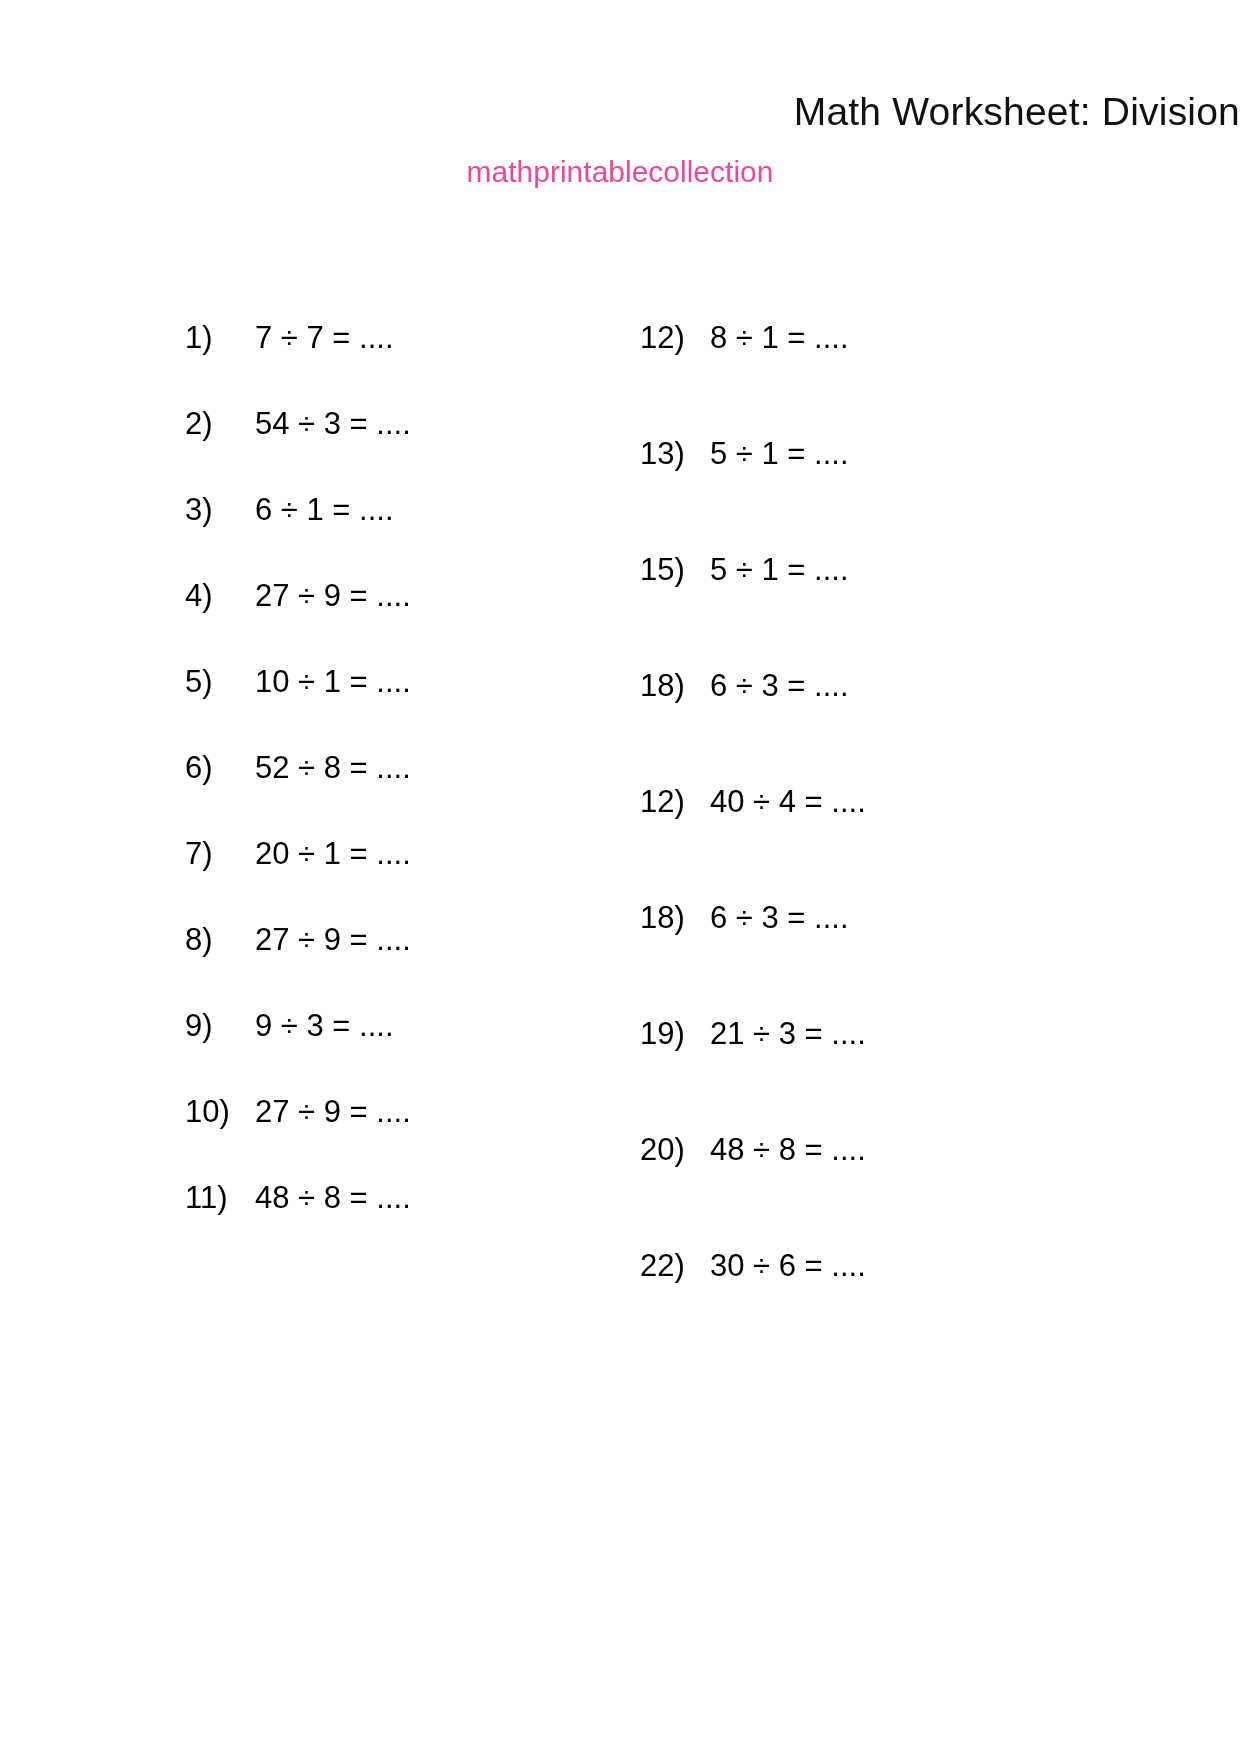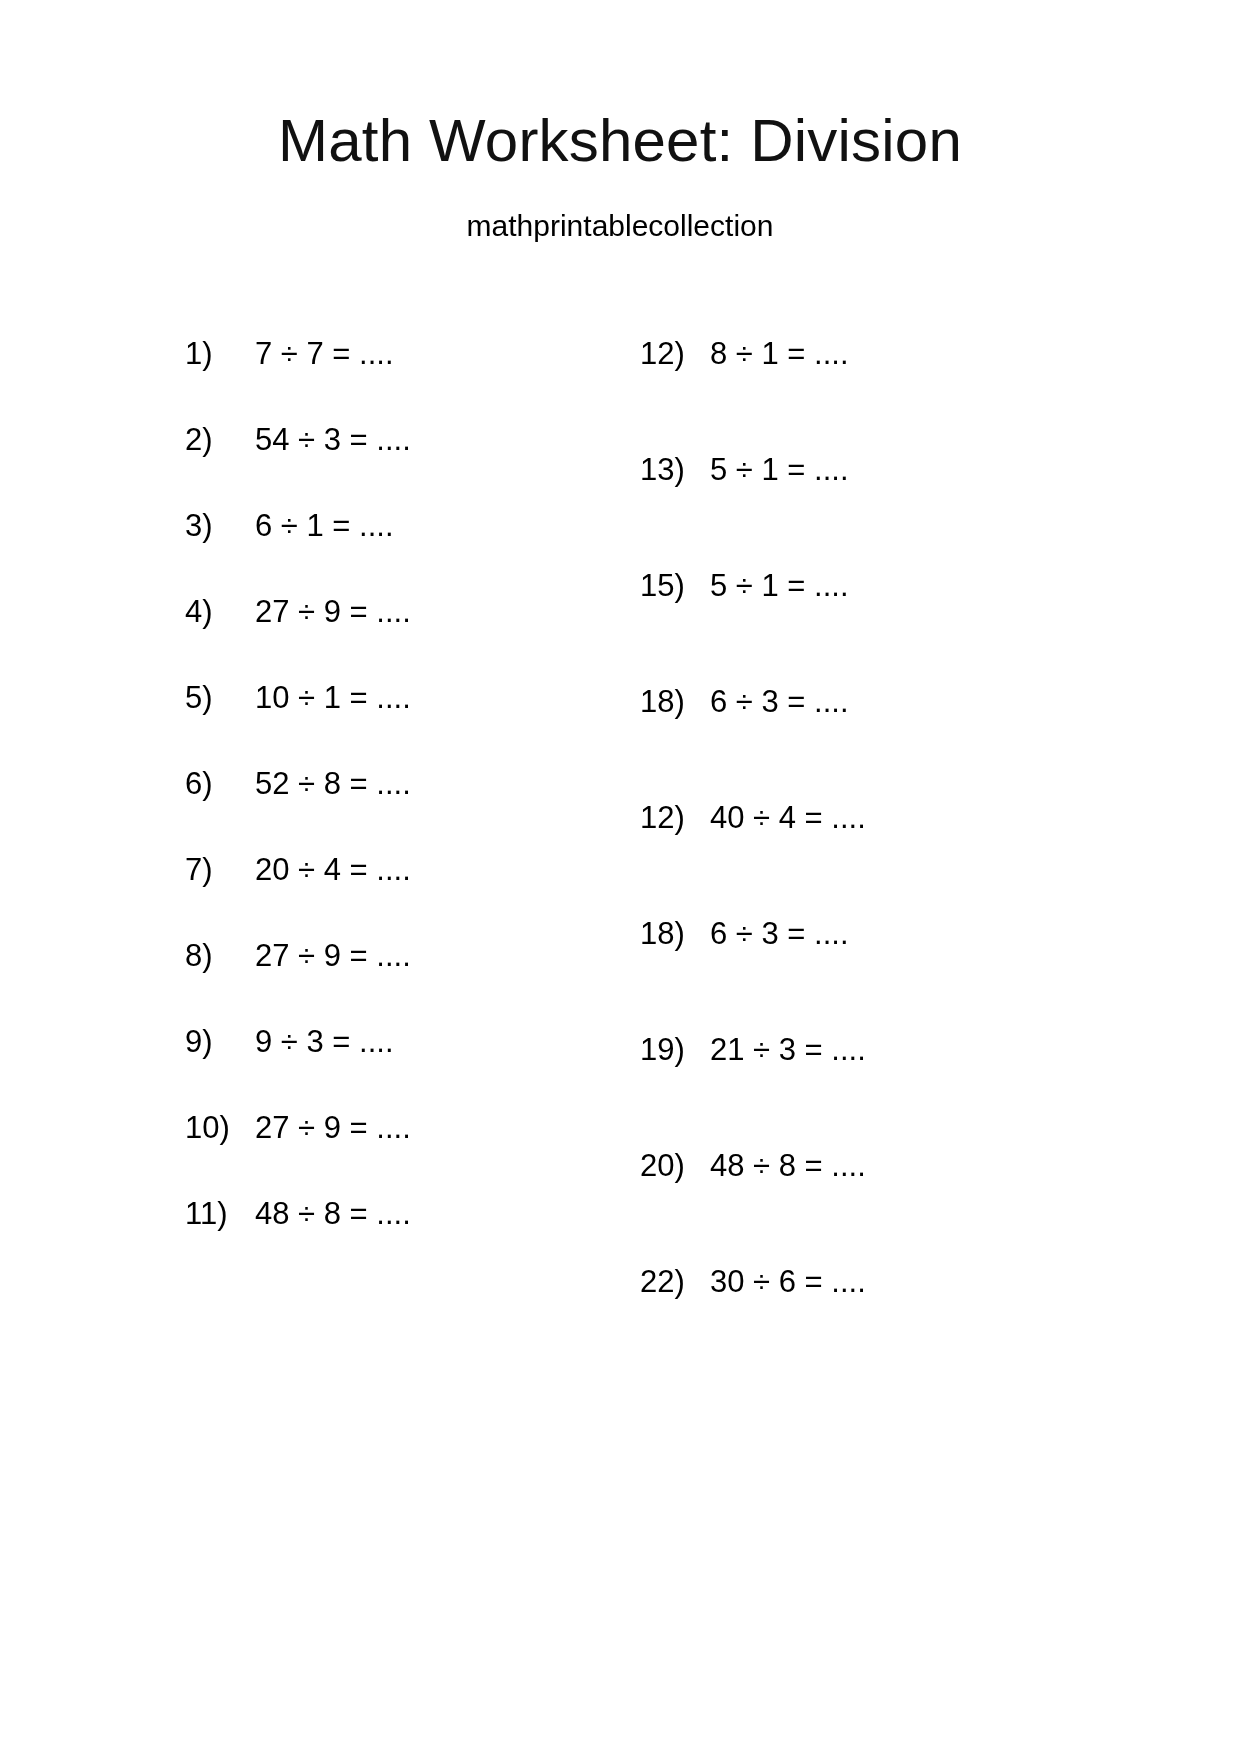--- a/index.html
+++ b/index.html
@@ -14,34 +14,34 @@
     color: #000000;
     overflow: hidden;
   }
   .sheet {
     position: relative;
     width: 1240px;
     height: 1754px;
     box-sizing: border-box;
   }
   .title {
-    text-align: center;
-    font-size: 60px;
+    text-align: right;
+    font-size: 39px;
     font-weight: 400;
     color: #111111;
-    margin: 16px;
+    margin: 0;
     padding-top: 90px;
     letter-spacing: 0.2px;
   }
   .subtitle {
     text-align: center;
     font-size: 30px;
     font-weight: 400;
-    color: #000000;
-    margin: 18px;
+    color: #ec4899;
+    margin: 5px;
     padding-top: 16px;
   }
   .columns {
     position: absolute;
     top: 320px;
     left: 0;
     width: 1240px;
     display: flex;
     flex-direction: row;
   }
@@ -106,21 +106,21 @@
       <div class="problem">
         <span class="num">5)</span>
         <span class="expr">10 ÷ 1 = ....</span>
       </div>
       <div class="problem">
         <span class="num">6)</span>
         <span class="expr">52 ÷ 8 = ....</span>
       </div>
       <div class="problem">
         <span class="num">7)</span>
-        <span class="expr">20 ÷ 4 = ....</span>
+        <span class="expr">20 ÷ 1 = ....</span>
       </div>
       <div class="problem">
         <span class="num">8)</span>
         <span class="expr">27 ÷ 9 = ....</span>
       </div>
       <div class="problem">
         <span class="num">9)</span>
         <span class="expr">9 ÷ 3 = ....</span>
       </div>
       <div class="problem">

